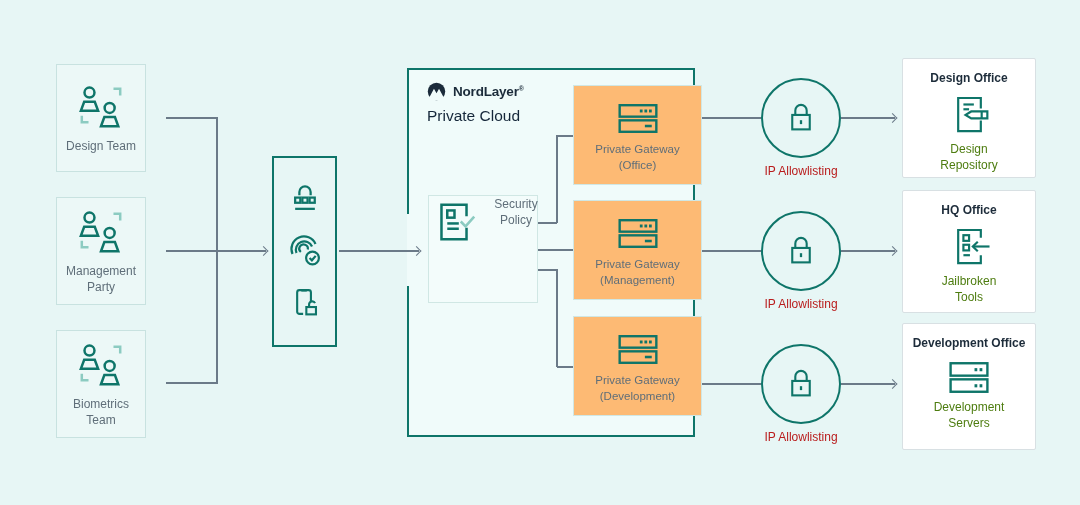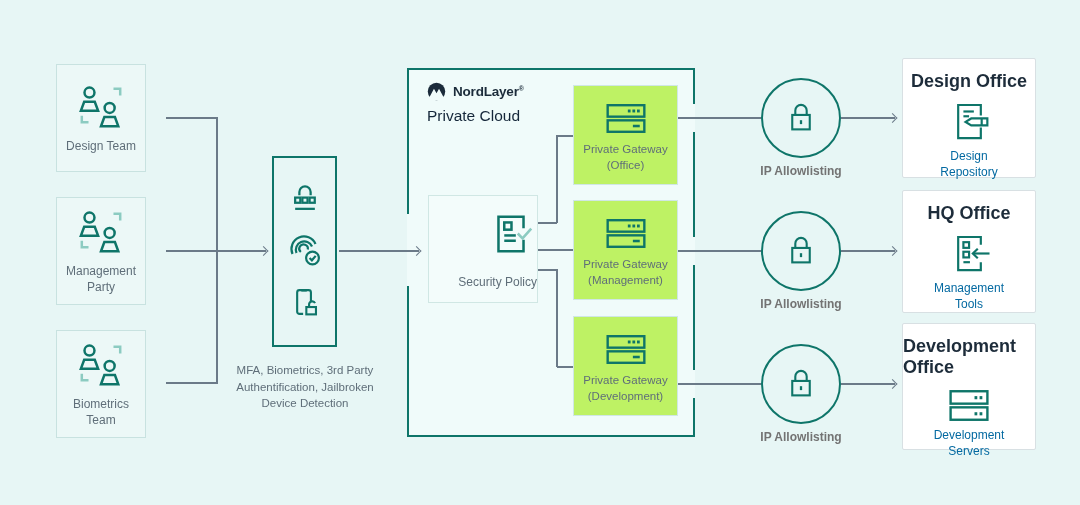--- a/index.html
+++ b/index.html
@@ -39,37 +39,37 @@
     border:2px solid #0e7569; background:#f0fbfa; }
   .gap-patch { position:absolute; }
 
   .brand-row { left:427px; top:82px; display:flex; align-items:center; gap:7px; }
   .brand-text { font-size:13.5px; font-weight:800; color:#1b2b3a; letter-spacing:-0.2px; }
   .brand-reg { font-size:7px; vertical-align:super; font-weight:700; }
   .cloud-title { left:427px; top:107px; font-size:15.5px; font-weight:500; color:#15273a;text-align:center; }
 
   .policy-box { left:428px; top:195px; width:110px; height:108px;
     background:#f3fcfb; border:1px solid #d0e7e4; display:flex;
-    flex-direction:column; align-items:flex-end; justify-content:center; gap:14px; }
-
-  .gw-box { left:573px; width:105px; height:100px; background:#bef264;
+    flex-direction:row; align-items:flex-start; justify-content:center; gap:14px; }
+
+  .gw-box { left:573px; width:129px; height:100px; background:#fdba74;
     border:1px solid #d0e7e4; display:flex; flex-direction:column;
     align-items:center; padding-top:16px; gap:7px; }
   .gw-lbl { font-size:11.5px; line-height:15.5px; color:#5f6e79; text-align:center; }
 
   .allow-circle { left:761px; width:80px; height:80px; border:2px solid #0e7569;
     border-radius:50%; display:flex; align-items:center; justify-content:center; }
-  .allow-lbl { left:741px; width:120px; text-align:center; font-size:12px; color:#737373;font-weight:bold; }
+  .allow-lbl { left:741px; width:120px; text-align:center; font-size:12px; color:#b91c1c; }
 
   .office-box { left:902px; width:134px; background:#ffffff;
     border:1px solid #d8e0e3; border-radius:2px; display:flex;
     flex-direction:column; align-items:center; padding-top:12px; }
-  .office-title { font-size:18px; font-weight:700; color:#1d2c3a; }
+  .office-title { font-size:12px; font-weight:700; color:#1d2c3a; }
   .office-icon { margin-top:6px; }
-  .office-sub { margin-top:3px; font-size:12px; color:#0369a1; line-height:16px; text-align:center; }
+  .office-sub { margin-top:3px; font-size:12px; color:#4d7c0f; line-height:16px; text-align:center; }
 
   svg { display:block; }
 </style>
 </head>
 <body>
 
 <div class="canvas">
 
   <div class="abs cloud-box"></div>
 
@@ -180,25 +180,20 @@
     <span>
       <svg viewBox="0 0 36 36" width="33" height="34">
         <g stroke="#0e7569" stroke-width="2.3" fill="none">
           <path d="M16.5 31 H12.5 A2.5 2.5 0 0 1 10 28.5 V7.5 A2.5 2.5 0 0 1 12.5 5 H22.5 A2.5 2.5 0 0 1 25 7.5 V17"></path>
           <path d="M14.5 5.6 H20.5" stroke-width="2"></path>
           <rect x="20" y="23.5" width="10.5" height="8"></rect>
           <path d="M23 23.5 V20.8 A3.4 3.4 0 0 1 29.5 19.3"></path>
         </g>
       </svg>
     </span>
-  </div>
-  <div class="abs auth-caption">
-    <div>MFA, Biometrics, 3rd Party</div>
-    <div>Authentification, Jailbroken</div>
-    <div>Device Detection</div>
   </div>
 
   <div class="abs brand-row">
     <span>
       <svg viewBox="0 0 24 24" width="19" height="19">
         <circle cx="12" cy="12" r="11" fill="#1b2b3a"></circle>
         <path d="M1 23 L8.8 8.5 L12 14.2 L15.2 8.5 L23 23 Z" fill="#f0fbfa"></path>
       </svg>
     </span>
     <span class="brand-text"><span>NordLayer</span><span class="brand-reg">®</span></span>
@@ -347,21 +342,21 @@
           <path d="M40 17 V8 H14 V46 H40 V37"></path>
           <rect x="20" y="14" width="6.5" height="6.5"></rect>
           <rect x="20" y="25" width="6.5" height="6.5"></rect>
           <path d="M20 37 H27.5"></path>
           <path d="M50 27 H31"></path>
           <path d="M36.5 21.5 L30.8 27 L36.5 32.5"></path>
         </g>
       </svg>
     </span>
     <span class="office-sub">
-      <div>Management</div>
+      <div>Jailbroken</div>
       <div>Tools</div>
     </span>
   </div>
 
   <div class="abs office-box" style="top:323px; height:127px;">
     <span class="office-title">Development Office</span>
     <span class="office-icon" style="margin-top:9px;">
       <svg viewBox="0 0 50 40" width="46" height="37">
         <g stroke="#0e7569" stroke-width="2.6" fill="none">
           <rect x="5" y="4.5" width="40" height="13.5"></rect>

